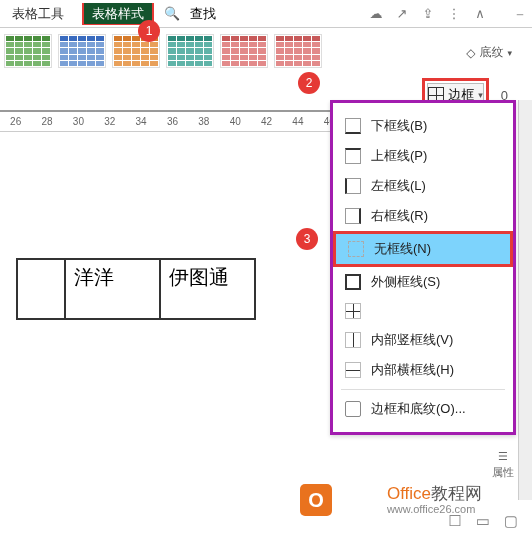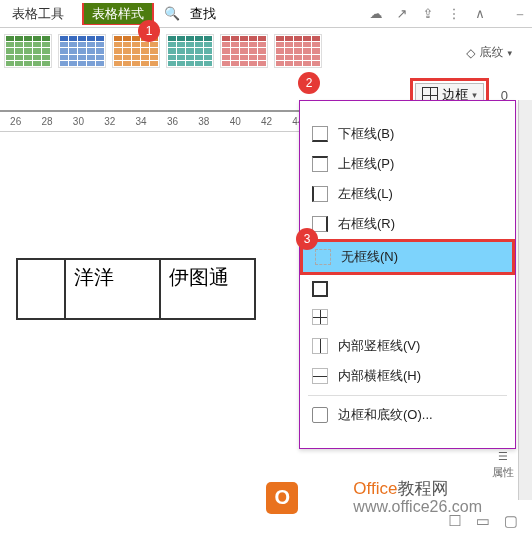--- a/index.html
+++ b/index.html
@@ -16,21 +16,21 @@
     
     .toolbar {
       display: flex;
       align-items: center;
       height: 28px;
       border-bottom: 1px solid #ccc;
       padding: 0 4px;
       gap: 10px;
     }
     .tab-btn { color: #333; padding: 3px 8px; }
-    .tab-active { background: #4d7c0f; color: #fff; }
+    .tab-active { background: #14532d; color: #fff; }
     .highlight-box { border: 2px solid #e53935; display: inline-block; }
     .toolbar-icon { width: 16px; height: 16px; display: inline-flex; align-items: center; justify-content: center; color: #777; }
     .toolbar-sep { flex: 1; }
     
     .marker {
       position: absolute;
       width: 22px; height: 22px;
       border-radius: 50%;
       background: #e53935;
       color: #fff;
@@ -67,21 +67,21 @@
     .thumb-red .hdr { background: #c75a5a; }
     
     .right-controls {
       position: absolute;
       top: 44px; right: 20px;
       display: flex; align-items: center; gap: 12px;
     }
     .fill-label { font-size: 12px; color: #555; display: flex; align-items: center; gap: 4px;}
     .border-btn {
       border: 1px solid #bbb;
-      padding: 2px 6px;
+      padding: 2px 0;
       display: inline-flex; align-items: center; gap: 4px;
       background: #f5f5f5;
     }
     .border-btn-wrap { border: 3px solid #e53935; display: inline-block; padding: 2px; }
     .chev { font-size: 9px; color: #555; }
     
     .ruler {
       position: absolute;
       top: 110px; left: 0;
       width: 345px;
@@ -90,25 +90,25 @@
       border-top: 2px solid #999;
       border-bottom: 1px solid #ccc;
       display: flex; align-items: center;
       font-size: 10px; color: #666;
     }
     .ruler span { flex: 1; text-align: center; }
     
     .dropdown {
       position: absolute;
       top: 100px; right: 16px;
-      width: 217px;
+      width: 186px;
       background: #fff;
-      border: 1px solid #a21caf;
+      border: 3px solid #a21caf;
       box-shadow: 0 2px 4px rgba(0,0,0,0.15);
-      padding: 18px 0;
+      padding: 8px 0;
       z-index: 20;
     }
     .menu-item {
       display: flex; align-items: center;
       padding: 6px 12px;
       gap: 10px;
       color: #222;
     }
     .menu-item.highlight-box { border: 3px solid #e53935; background: #7dd3fc; margin: 0; }
     .menu-icon {
@@ -175,21 +175,21 @@
       width: 32px; height: 32px;
       background: #e9721e;
       border-radius: 5px;
       color: #fff;
       display: flex; align-items: center; justify-content: center;
       font-weight: bold; font-size: 20px;
     }
     .brand-text { display: flex; flex-direction: column; line-height: 1.1; margin-left: 47px; }
     .brand-name { font-size: 17px; color: #555; }
     .brand-accent { color: #e9721e; }
-    .brand-url { font-size: 16px; color: #888; }
+    .brand-url { font-size: 11px; color: #888; }
   </style>
 </head>
 <body>
 
 <div class="toolbar">
   <span class="tab-btn">表格工具</span>
   <span class="highlight-box">
     <span class="tab-btn tab-active">表格样式</span>
   </span>
   <span class="toolbar-icon">🔍</span>
@@ -421,20 +421,21 @@
   <div class="menu-item">
       <span class="menu-icon ic-right"></span>
       <span>右框线(R)</span>
     </div>
   <div class="menu-item highlight-box">
       <span class="menu-icon ic-none"></span>
       <span>无框线(N)</span>
     </div>
   <div class="menu-item">
       <span class="menu-icon ic-outer"></span>
+      <span>外侧框线(S)</span>
     </div>
   <div class="menu-item">
       <span class="menu-icon ic-inner"></span>
     </div>
   <div class="menu-item">
       <span class="menu-icon ic-innerv"></span>
       <span>内部竖框线(V)</span>
     </div>
   <div class="menu-item">
       <span class="menu-icon ic-innerh"></span>

